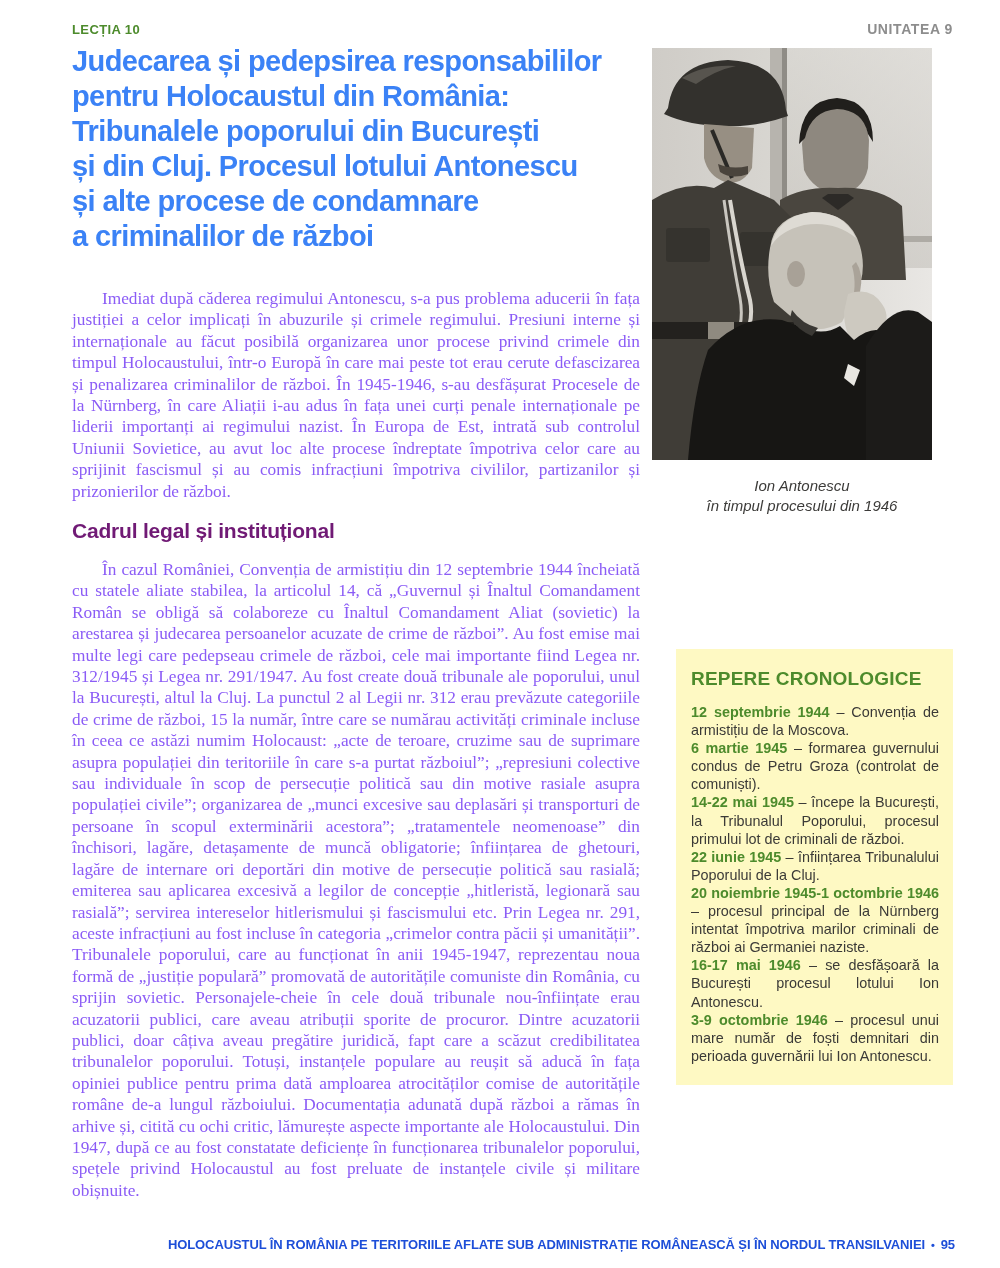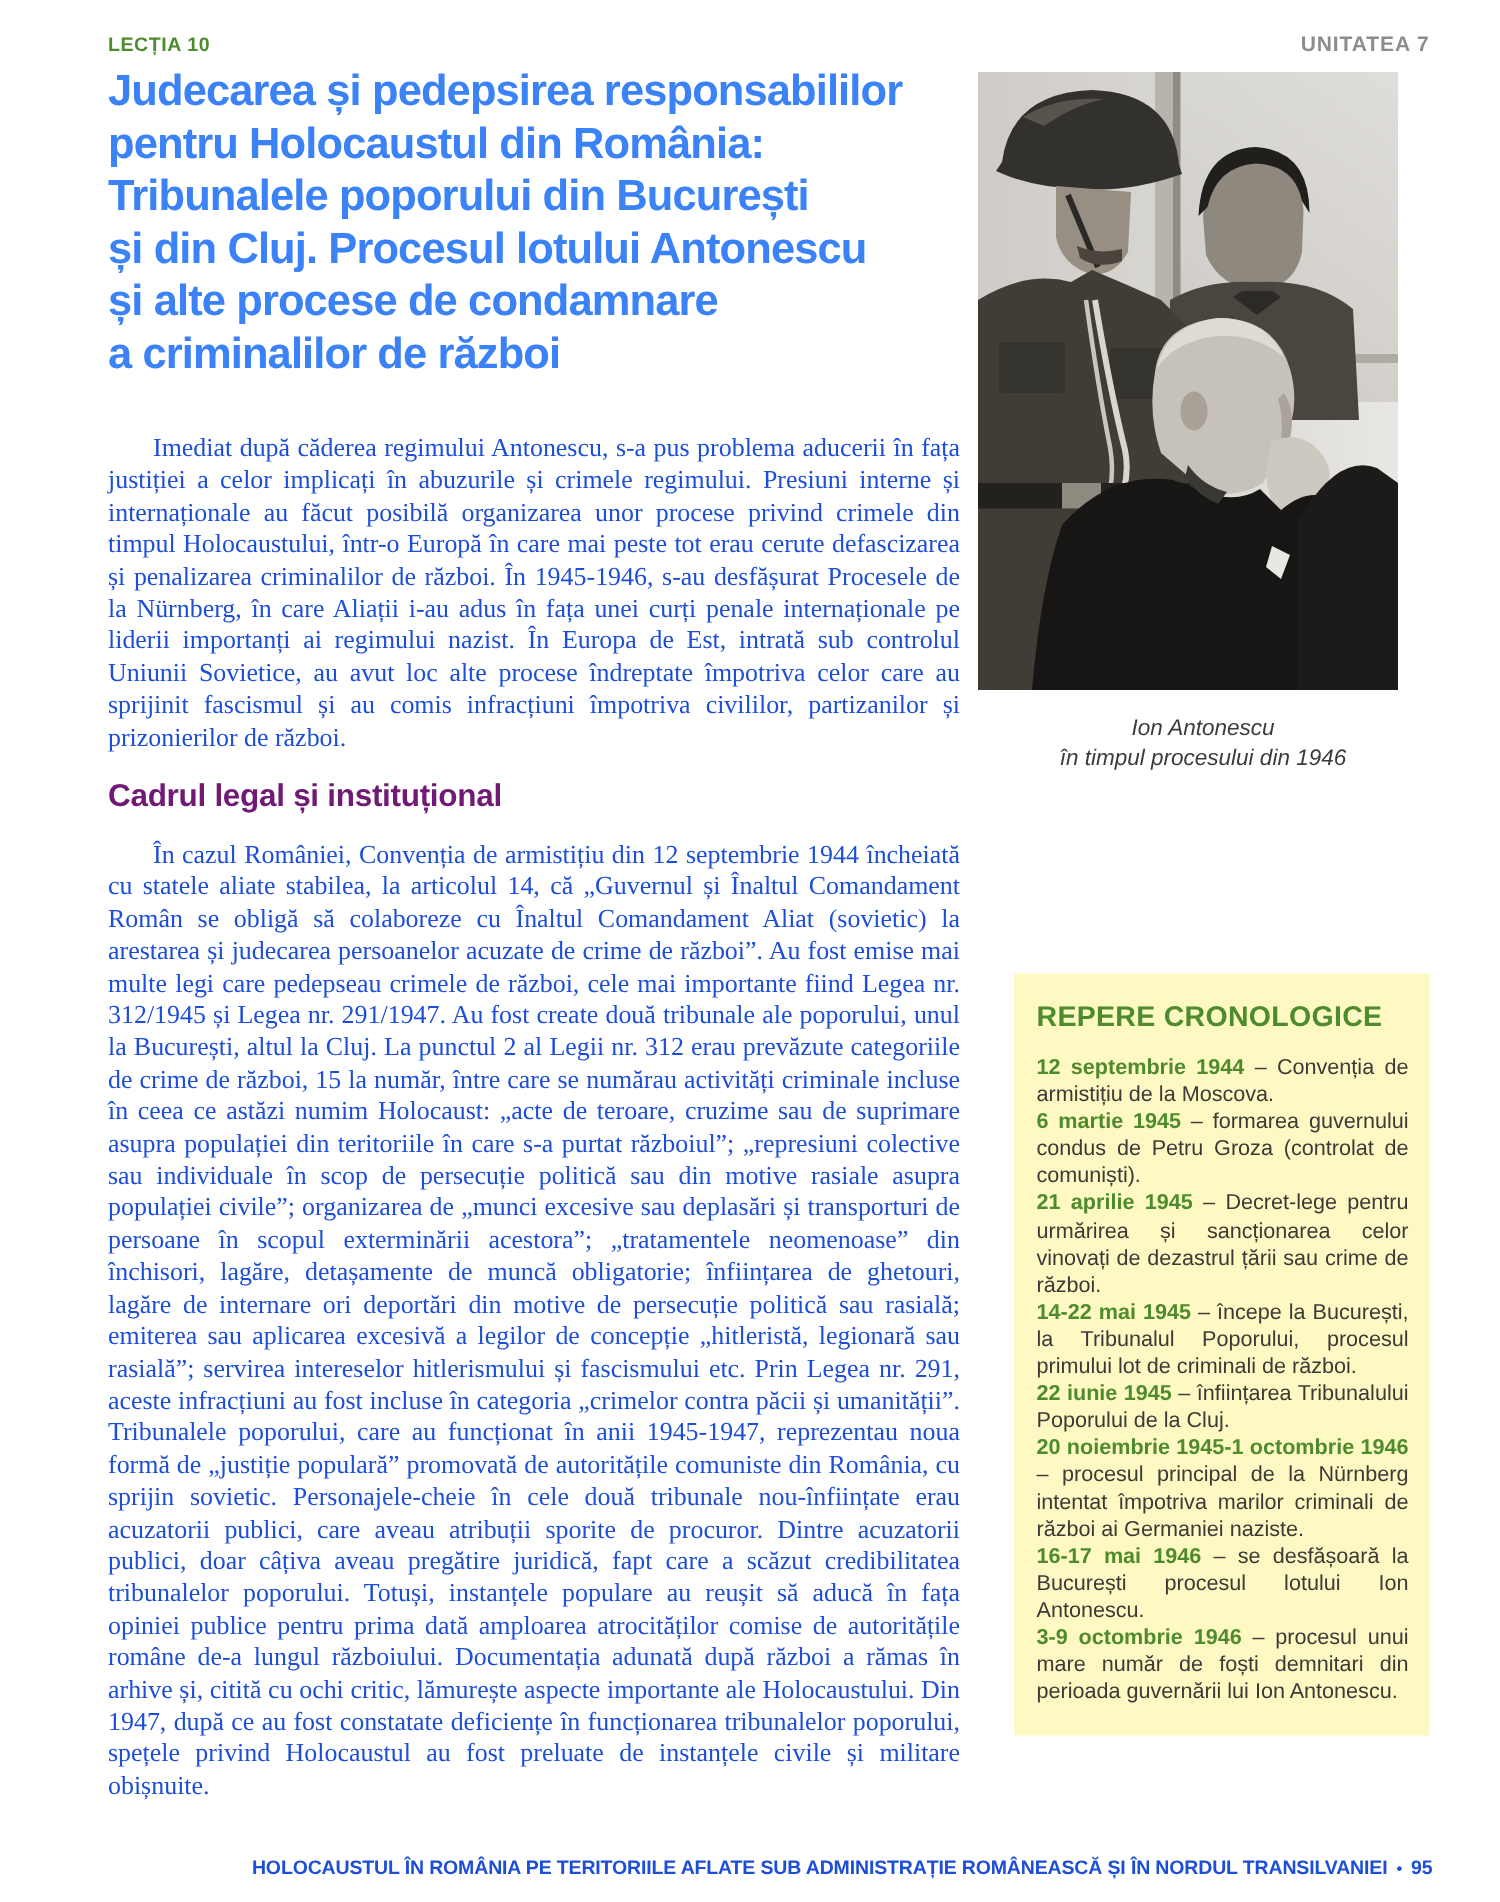--- a/index.html
+++ b/index.html
@@ -25,21 +25,21 @@
     position:absolute;left:72px;top:44px;width:590px;margin:0;
     font-family:"Liberation Sans",sans-serif;
     font-size:29px;line-height:35px;font-weight:bold;
     letter-spacing:-.6px;color:#3b82f6;
     white-space:pre-line;
   }
   .body-par{
     position:absolute;left:72px;width:568px;margin:0;
     font-family:"Liberation Serif",serif;
     font-size:17.3px;line-height:21.4px;
-    text-align:justify;color:#1d4ed8;
+    text-align:justify;color:#8b5cf6;
     text-indent:30px;
   }
   .intro-par{top:288px;}
   h2.section-heading{
     position:absolute;left:72px;top:519px;margin:0;
     font-family:"Liberation Sans",sans-serif;
     font-size:21px;font-weight:bold;letter-spacing:-.2px;
     color:#701a75;
   }
   .section-par{top:559px;}
@@ -78,21 +78,21 @@
     color:#1d4ed8;
   }
   footer.page-footer .bullet{padding:0 6px;font-size:11px;}
 </style>
 </head>
 <body>
 
 <div class="page">
 
   <span class="lesson-label">LECȚIA 10</span>
-  <span class="unit-label">UNITATEA 7</span>
+  <span class="unit-label">UNITATEA 9</span>
 
   <h1 class="page-title">Judecarea și pedepsirea responsabililor
 pentru Holocaustul din România:
 Tribunalele poporului din București
 și din Cluj. Procesul lotului Antonescu
 și alte procese de condamnare
 a criminalilor de război</h1>
 
   <p class="body-par intro-par">Imediat după căderea regimului Antonescu, s-a pus problema aducerii în fața justiției a celor implicați în abuzurile și crimele regimului. Presiuni interne și internaționale au făcut posibilă organizarea unor procese privind crimele din timpul Holocaustului, într-o Europă în care mai peste tot erau cerute defascizarea și penalizarea criminalilor de război. În 1945-1946, s-au desfășurat Procesele de la Nürnberg, în care Aliații i-au adus în fața unei curți penale internaționale pe liderii importanți ai regimului nazist. În Europa de Est, intrată sub controlul Uniunii Sovietice, au avut loc alte procese îndreptate împotriva celor care au sprijinit fascismul și au comis infracțiuni împotriva civililor, partizanilor și prizonierilor de război.</p>
 
@@ -149,21 +149,20 @@
     </svg>
     <figcaption class="photo-caption">Ion Antonescu
 în timpul procesului din 1946</figcaption>
   </figure>
 
   <section class="timeline-box">
     <h3 class="timeline-title">REPERE CRONOLOGICE</h3>
     <div id="timeline-entries">
         <p class="tl-entry"><strong class="tl-date">12 septembrie 1944</strong> – Convenția de armistițiu de la Moscova.</p>
         <p class="tl-entry"><strong class="tl-date">6 martie 1945</strong> – formarea guvernului condus de Petru Groza (controlat de comuniști).</p>
-        <p class="tl-entry"><strong class="tl-date">21 aprilie 1945</strong> – Decret-lege pentru urmărirea și sancționarea celor vinovați de dezastrul țării sau crime de război.</p>
         <p class="tl-entry"><strong class="tl-date">14-22 mai 1945</strong> – începe la București, la Tribunalul Poporului, procesul primului lot de criminali de război.</p>
         <p class="tl-entry"><strong class="tl-date">22 iunie 1945</strong> – înființarea Tribunalului Poporului de la Cluj.</p>
         <p class="tl-entry"><strong class="tl-date">20 noiembrie 1945-1 octombrie 1946</strong> – procesul principal de la Nürnberg intentat împotriva marilor criminali de război ai Germaniei naziste.</p>
         <p class="tl-entry"><strong class="tl-date">16-17 mai 1946</strong> – se desfășoară la București procesul lotului Ion Antonescu.</p>
         <p class="tl-entry"><strong class="tl-date">3-9 octombrie 1946</strong> – procesul unui mare număr de foști demnitari din perioada guvernării lui Ion Antonescu.</p>
       </div>
   </section>
 
   <footer class="page-footer">
     <span>HOLOCAUSTUL ÎN ROMÂNIA PE TERITORIILE AFLATE SUB ADMINISTRAȚIE ROMÂNEASCĂ ȘI ÎN NORDUL TRANSILVANIEI</span><span class="bullet">•</span><span>95</span>

